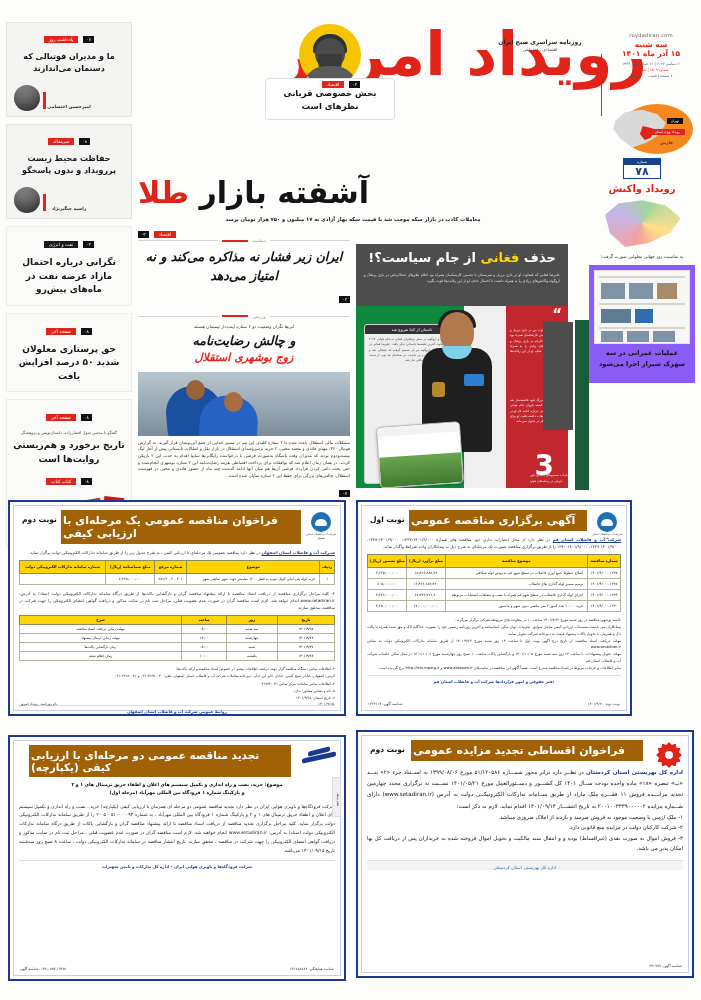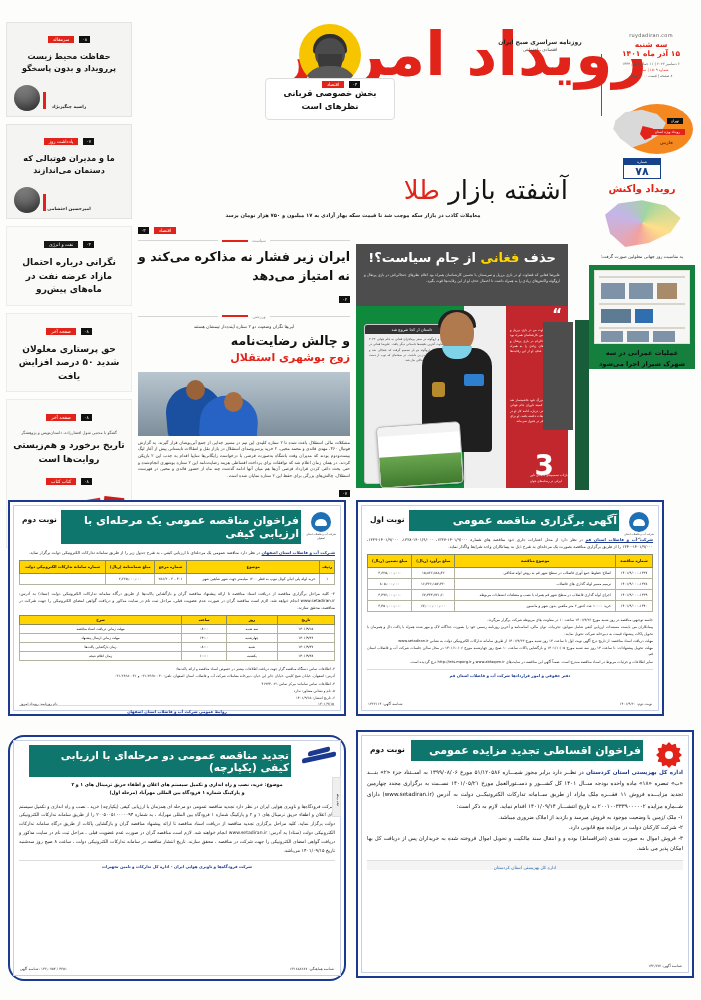--- a/index.html
+++ b/index.html
@@ -150,40 +150,40 @@
   .iv-box{
     background:#fff; border:1px solid #ddd; border-radius:4px;
     margin-top:-8px; padding:8px 6px 6px; text-align:center; position:relative;
   }
   .iv-tags{ position:absolute; right:34px; top:-5px; }
   .iv-title{ font-size:8.5px; font-weight:bold; line-height:1.55; color:#111; }
 
   
   #banner{ position:absolute; left:138px; top:176px; width:430px; }
   .banner-hl{
-    text-align:right; font-size:26px; font-weight:normal; color:#141414;
+    text-align:left; font-size:30px; font-weight:bold; color:#141414;
     line-height:1.1; white-space:nowrap;
   }
   .banner-hl .red{ color:#e2231a; }
   .banner-sub{
     text-align:center; font-size:5.2px; color:#222; margin-top:7px;
     font-weight:bold;
   }
   .banner-tagrow{ text-align:left; margin-top:2px; }
 
   
   #midcol{ position:absolute; left:138px; top:232px; width:212px; }
   .divider{
     display:flex; align-items:center; gap:4px; margin:6px 0 5px;
   }
   .divider .ln{ flex:1; height:1px; background:#d5d5d5; }
   .divider .ln.red{ flex:0 0 26px; height:2px; background:#e2231a; }
   .divider .lb{ font-size:4.2px; color:#888; }
   .mid-hl{
-    font-size:12.5px; font-weight:bold; line-height:1.5; text-align:right; color:#111;
+    font-size:12.5px; font-weight:bold; line-height:1.5; text-align:center; color:#111;font-style:italic;
   }
   .mid-kicker{ font-size:4.4px; color:#333; text-align:center; margin:4px 0 3px; }
   .mid-hl.red{ color:#e2231a; font-size:11px; }
   .photo-soccer{
     width:100%; height:64px; margin:5px 0 4px; position:relative; overflow:hidden;
     background:linear-gradient(180deg,#b9c6cf 0%,#97a7b3 55%,#7d8d99 100%);
   }
   .photo-soccer .p1{
     position:absolute; left:28px; top:14px; width:56px; height:52px;
     background:#1b4fa0; border-radius:26px 26px 8px 8px; transform:rotate(-5deg);
@@ -285,21 +285,21 @@
   .fars-map .m{
     position:absolute; inset:0;
     background:conic-gradient(from 20deg,#9fd6a0,#ffe08a,#f2a0a0,#c4b5e8,#9fd6a0);
     clip-path:polygon(6% 34%,22% 12%,50% 6%,78% 16%,96% 40%,84% 68%,58% 88%,30% 96%,12% 70%);
   }
   .fars-cap{ font-size:4.4px; text-align:center; color:#333; line-height:1.6; }
   .fars-hl{
     font-size:9px; font-weight:bold; text-align:center; line-height:1.6; color:#111; margin-top:3px;
   }
   .orange-box{
-    background:#15803d; margin-top:5px; padding:5px 5px 0;
+    background:#8b5cf6; margin-top:5px; padding:5px 5px 14px;
   }
   .orange-box .thumb{
     width:100%; height:74px; background:#f6f6f4; border:1px solid #e3e0d8;
     position:relative; overflow:hidden;
   }
   .orange-box .thumb .ln{ position:absolute; left:4px; right:4px; height:2px; background:#d8d5cc; }
   .orange-box .thumb .im{ position:absolute; background:#7e93a8; }
   .orange-box .cap{
     font-size:6.6px; font-weight:bold; text-align:center; color:#111;
     line-height:1.6; margin-top:4px;
@@ -318,21 +318,21 @@
     background:#4d4d4d;
   }
   .grey-strip .t{ font-size:2.8px; color:#eee; padding:3px; line-height:1.8; }
 
   
   .ad{
     position:absolute; background:#fff; border:2px solid #1b3a8f; padding:3px;
   }
   .ad-inner{ border:1px solid #c7cfe3; height:100%; padding:4px 5px; position:relative; }
   .ad-head{
-    background:#0f766e; color:#fff; text-align:right; font-weight:bold;
+    background:#a16207; color:#fff; text-align:left; font-weight:bold;
     padding:4px 2px; font-size:11px; margin:0 34px 0 42px;
   }
   .ad-nobat{
     position:absolute; left:8px; top:9px; font-size:7.5px; font-weight:bold; color:#111;
   }
   .ad-logo{
     position:absolute; right:4px; top:4px; width:30px; text-align:center;
   }
   .ad-logo .mark{
     width:20px; height:20px; border-radius:50%; background:#1f6fb4; margin:2px auto 0;
@@ -407,40 +407,40 @@
 </style>
 </head>
 <body>
 
 <div id="page">
 
   <div id="left-rail">
 
     <div class="rail-card">
       <div class="rail-tagline">
+        <span class="pg-num">۰۷</span>
+        <span class="sec-tag">یادداشت روز</span>
+      </div>
+      <div class="rail-title">ما و مدیران فوتبالی که دستمان می‌اندازند</div>
+      <div style="height:24px"></div>
+      <div class="mugshot"></div>
+      <div class="mug-bar"></div>
+      <div class="rail-byline">امیرحسین احتشامی</div>
+    </div>
+
+    <div class="rail-card">
+      <div class="rail-tagline">
         <span class="pg-num">۰۸</span>
         <span class="sec-tag">سرمقاله</span>
       </div>
       <div class="rail-title">حفاظت محیط زیست پررویداد و بدون پاسخگو</div>
       <div style="height:24px"></div>
       <div class="mugshot"></div>
       <div class="mug-bar"></div>
       <div class="rail-byline">راضیه چنگیزنژاد</div>
-    </div>
-
-    <div class="rail-card">
-      <div class="rail-tagline">
-        <span class="pg-num">۰۷</span>
-        <span class="sec-tag">یادداشت روز</span>
-      </div>
-      <div class="rail-title">ما و مدیران فوتبالی که دستمان می‌اندازند</div>
-      <div style="height:24px"></div>
-      <div class="mugshot"></div>
-      <div class="mug-bar"></div>
-      <div class="rail-byline">امیرحسین احتشامی</div>
     </div>
 
     <div class="rail-plain">
       <div class="rail-tagline">
         <span class="pg-num">۰۳</span>
         <span class="sec-tag dark">نفت و انرژی</span>
       </div>
       <div class="rail-title">نگرانی درباره احتمال مازاد عرضه نفت در ماه‌های پیش‌رو</div>
     </div>
 
@@ -717,21 +717,21 @@
       <div class="ad-para" style="font-size:3.5px;margin-top:1px">آدرس: اصفهان، خیابان شیخ کلینی، خیابان جابر ابن حیان، دبیرخانه معاملات شرکت آب و فاضلاب استان اصفهان، تلفن: ۳۶۶۸۰۰۳۰-۰۳۱ و ۳۶۶۸۰۰۳۱-۰۳۱</div>
       <div class="ad-para" style="font-size:3.5px;margin-top:1px">۴- اطلاعات تماس سامانه: مرکز تماس ۰۲۱-۴۱۹۳۴</div>
       <div class="ad-para" style="font-size:3.5px;margin-top:1px">۵- نام و نشانی مشاور: ندارد</div>
       <div class="ad-para" style="font-size:3.5px;margin-top:1px">۶- تاریخ انتشار: ۱۴۰۱/۹/۱۵</div>
       <div class="ad-foot">روابط عمومی شرکت آب و فاضلاب استان اصفهان</div>
       <div class="ad-snum">نام روزنامه: رویداد امروز</div>
       <div class="ad-snum2">۱۴۰۱/۹/۱۵</div>
     </div>
   </div>
 
-  <div class="ad" style="left:356px; top:500px; width:308px; height:216px;">
+  <div class="ad" style="left:356px; top:500px; width:276px; height:216px;">
     <div class="ad-inner">
       <div class="ad-logo">
         <div class="mark"></div>
         <div class="cap">شرکت آب و فاضلاب استان قم</div>
       </div>
       <div class="ad-nobat">نوبت اول</div>
       <div class="ad-head">آگهی برگزاری مناقصه عمومی</div>
       <div class="ad-para">
         <span class="b u">شرکت آب و فاضلاب استان قم</span>
         <span>در نظر دارد از محل اعتبارات جاری خود مناقصه های شماره ۱۴۰۱/۹/۰۰۰-۱۳۳۷، ۱۴۰۱/۹/۰۰۰-۱۳۳۸، ۱۴۰۱/۹/۰۰۰-۱۳۳۹، ۱۴۰۱/۹/۰۰۰-۱۳۴۰ را از طریق برگزاری مناقصه بصورت یک مرحله‌ای به شرح ذیل به پیمانکاران واجد شرایط واگذار نماید.</span>
@@ -776,21 +776,21 @@
       <div class="ad-para" style="font-size:3.6px;margin-top:1px">پیمانکاران می بایست مستندات ارزیابی کیفی شامل سوابق، تجربیات، توان مالی، اساسنامه و آخرین روزنامه رسمی خود را بصورت جداگانه لاک و مهر شده همراه با پاکت دال و همزمان با تحویل پاکات پیشنهاد قیمت به دبیرخانه شرکت تحویل نمایند.</div>
       <div class="ad-para" style="font-size:3.6px;margin-top:1px">مهلت دریافت اسناد مناقصه: از تاریخ درج آگهی نوبت اول تا ساعت ۱۴ روز شنبه مورخ ۱۴۰۱/۹/۲۳ از طریق سامانه تدارکات الکترونیکی دولت به نشانی www.setadiran.ir</div>
       <div class="ad-para" style="font-size:3.6px;margin-top:1px">مهلت تحویل پیشنهادات: تا ساعت ۱۴ روز سه شنبه مورخ ۱۴۰۱/۱۰/۰۵ و بازگشایی پاکات ساعت ۱۰ صبح روز چهارشنبه مورخ ۱۴۰۱/۱۰/۰۶ در محل سالن جلسات شرکت آب و فاضلاب استان قم.</div>
       <div class="ad-para" style="font-size:3.6px;margin-top:1px">سایر اطلاعات و جزئیات مربوط در اسناد مناقصه مندرج است. ضمناً آگهی این مناقصه در سایت‌های www.abfaqom.ir و http://iets.mporg.ir درج گردیده است.</div>
       <div class="ad-foot">دفتر حقوقی و امور قراردادها شرکت آب و فاضلاب استان قم</div>
       <div class="ad-snum">شناسه آگهی: ۱۴۲۲۱۱۴</div>
       <div class="ad-snum2">نوبت دوم: ۱۴۰۱/۹/۲۰</div>
     </div>
   </div>
 
-  <div class="ad" style="left:8px; top:735px; width:338px; height:246px;border-radius:16px;">
+  <div class="ad" style="left:8px; top:735px; width:338px; height:246px;">
     <div class="ad-inner">
       <div class="plane-logo">
         <div class="sw"></div>
         <div class="cap">&nbsp;</div>
       </div>
       <div class="vert-nobat">
         <span>نوبت دوم</span>
       </div>
       <div class="ad-head" style="margin:0 44px 0 10px; font-size:10.5px">تجدید مناقصه عمومی دو مرحله‌ای با ارزیابی کیفی (یکپارچه)</div>
       <div class="ad-sub">موضوع: خرید، نصب و راه اندازی و تکمیل سیستم های اعلان و اطفاء حریق ترمینال های ۱ و ۲</div>

